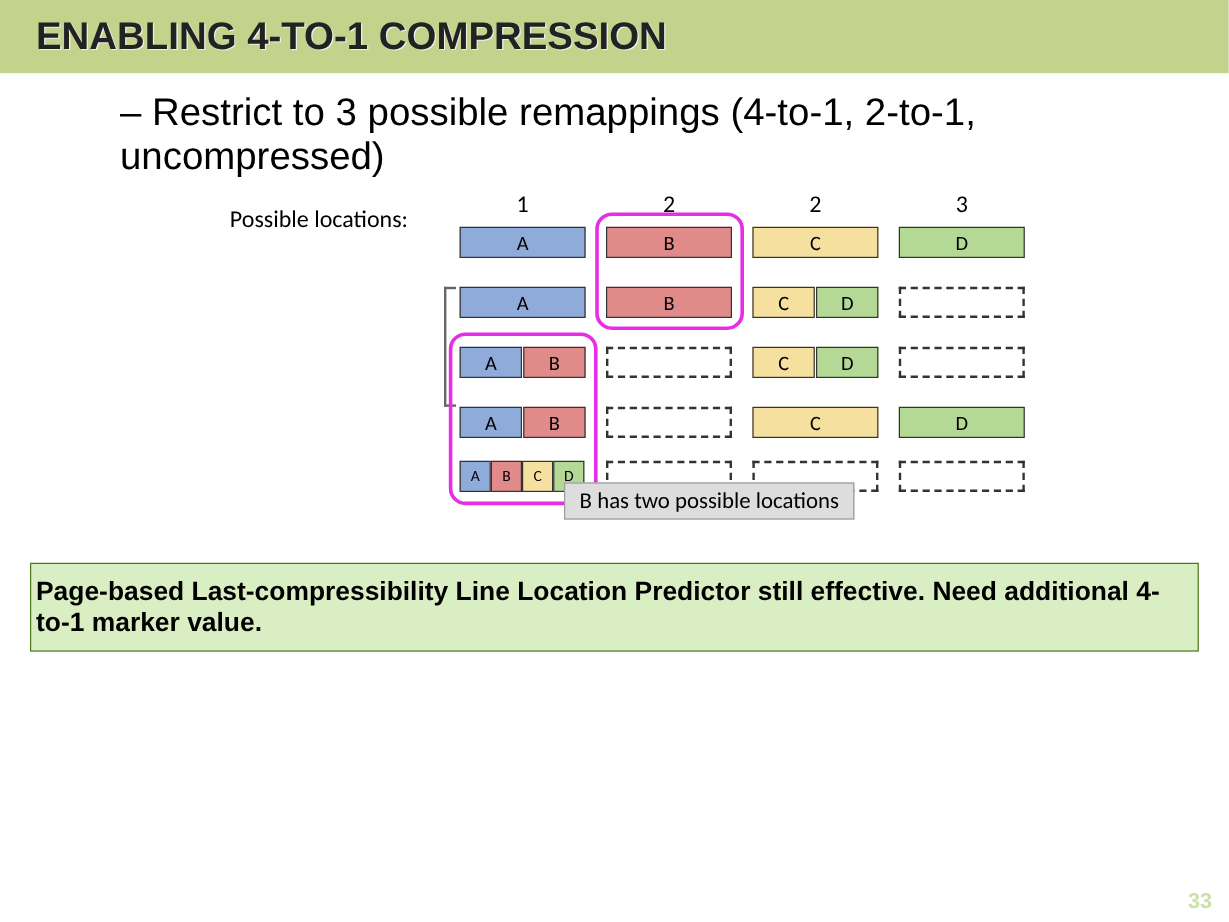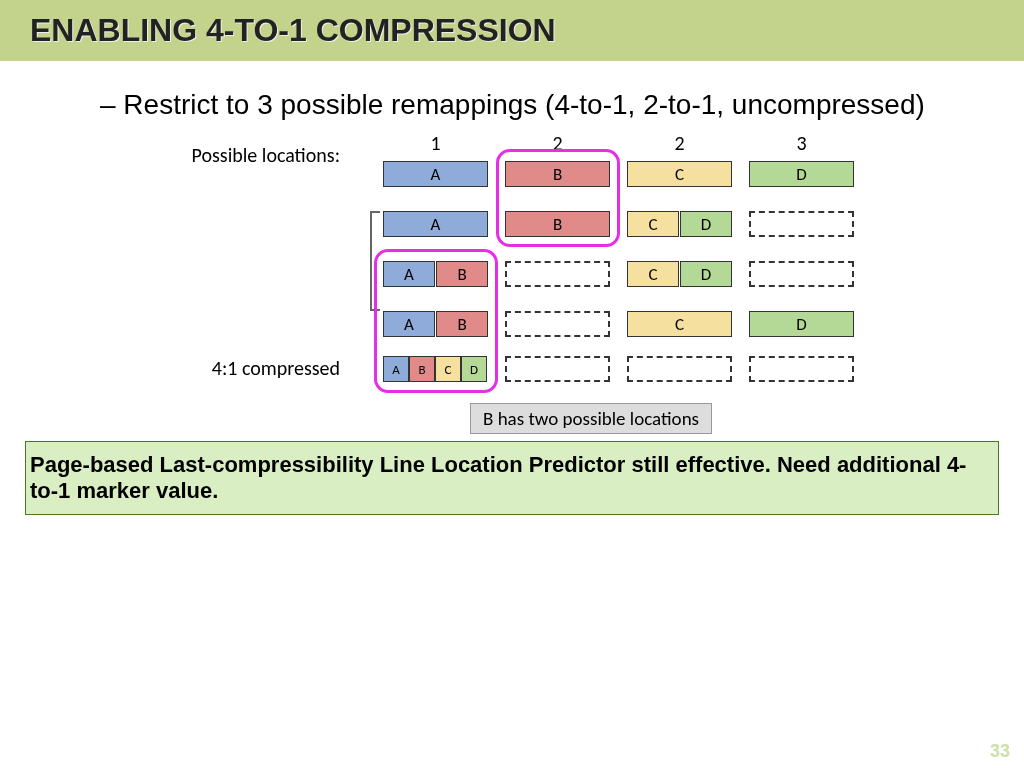--- a/index.html
+++ b/index.html
@@ -24,22 +24,22 @@
   }
   .bullet1 {
     font-size: 26px;
     margin: 8px 0 4px 20px;
   }
   .bullet1::before {
     content: "• ";
     font-weight: bold;
   }
   .bullet2 {
-    font-size: 28px;
-    margin: 18px 0 0 60px;
+    font-size: 32px;
+    margin: 4px 0 0 60px;
   }
   .bullet2::before {
     content: "– ";
   }
   .diagram {
     position: relative;
     margin: 10px 0 0 100px;
     width: 760px;
     height: 300px;
     font-family: Calibri, Arial, sans-serif;
@@ -118,21 +118,20 @@
 <body>
 
 <div class="title-bar">ENABLING 4-TO-1 COMPRESSION</div>
 
 <div class="content">
   <div class="bullet2">Restrict to 3 possible remappings (4-to-1, 2-to-1, uncompressed)</div>
 
   <div class="diagram">
 
     <div class="row-label" style="left:0; top:12px;">Possible locations:</div>
-    <div class="row-label" style="left:0; top:225px;">4:1 compressed</div>
 
     <div class="col-num" style="left:243px; top:0;">1</div>
     <div class="col-num" style="left:365px; top:0;">2</div>
     <div class="col-num" style="left:487px; top:0;">2</div>
     <div class="col-num" style="left:609px; top:0;">3</div>
 
     <div class="bracket" style="left:230px; top:80px; width:10px; height:100px;"></div>
 
     <div class="cell full colA" style="left:243px; top:30px;">A</div>
     <div class="cell full colB" style="left:365px; top:30px;">B</div>
@@ -163,20 +162,20 @@
     <div class="cell quart colC" style="left:295px; top:225px;">C</div>
     <div class="cell quart colD" style="left:321px; top:225px;">D</div>
     <div class="dashed" style="left:365px; top:225px; width:105px;"></div>
     <div class="dashed" style="left:487px; top:225px; width:105px;"></div>
     <div class="dashed" style="left:609px; top:225px; width:105px;"></div>
 
     <div class="highlight" style="left:356px; top:18px; width:124px; height:98px;"></div>
 
     <div class="highlight" style="left:234px; top:118px; width:124px; height:144px;"></div>
 
-    <div class="note-box" style="left:330px; top:272px;">B has two possible locations</div>
+    <div class="note-box" style="left:330px; top:243px;">B has two possible locations</div>
   </div>
 
 </div>
 
 <div class="green-box">Page-based Last-compressibility Line Location Predictor still effective. Need additional 4-to-1 marker value.</div>
 
 <div class="page-num">33</div>
 
 </body></html>

